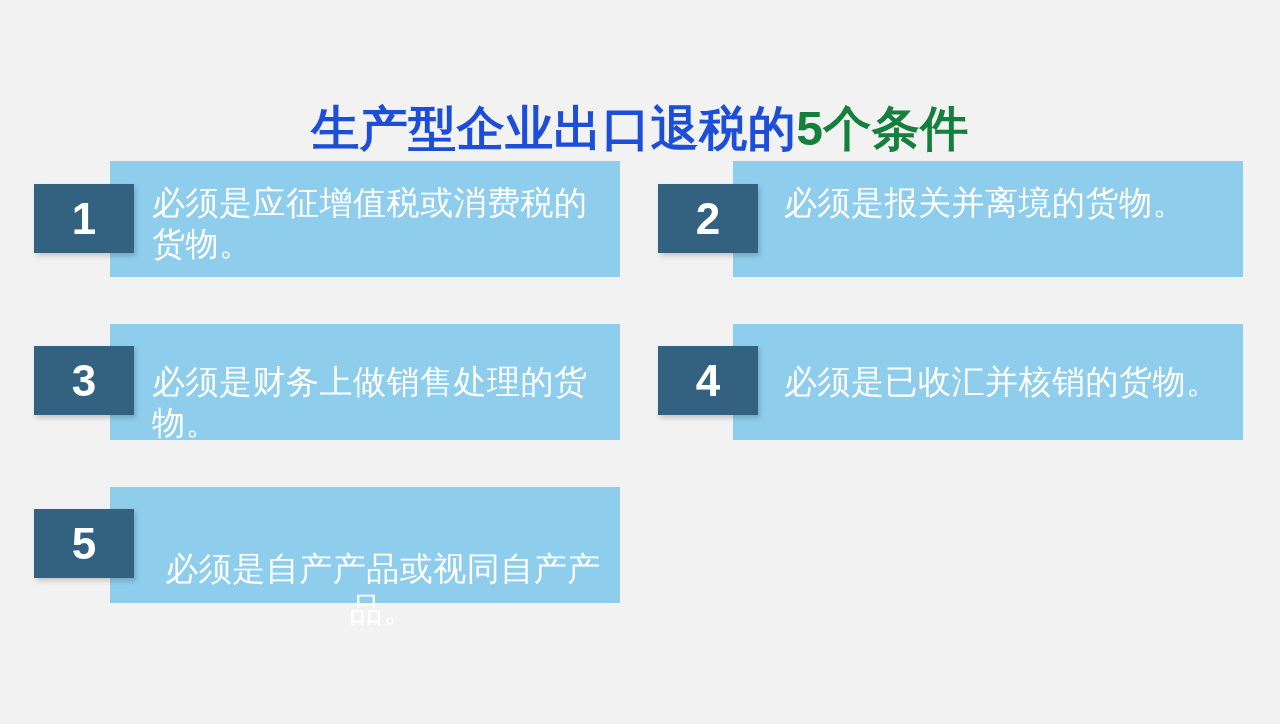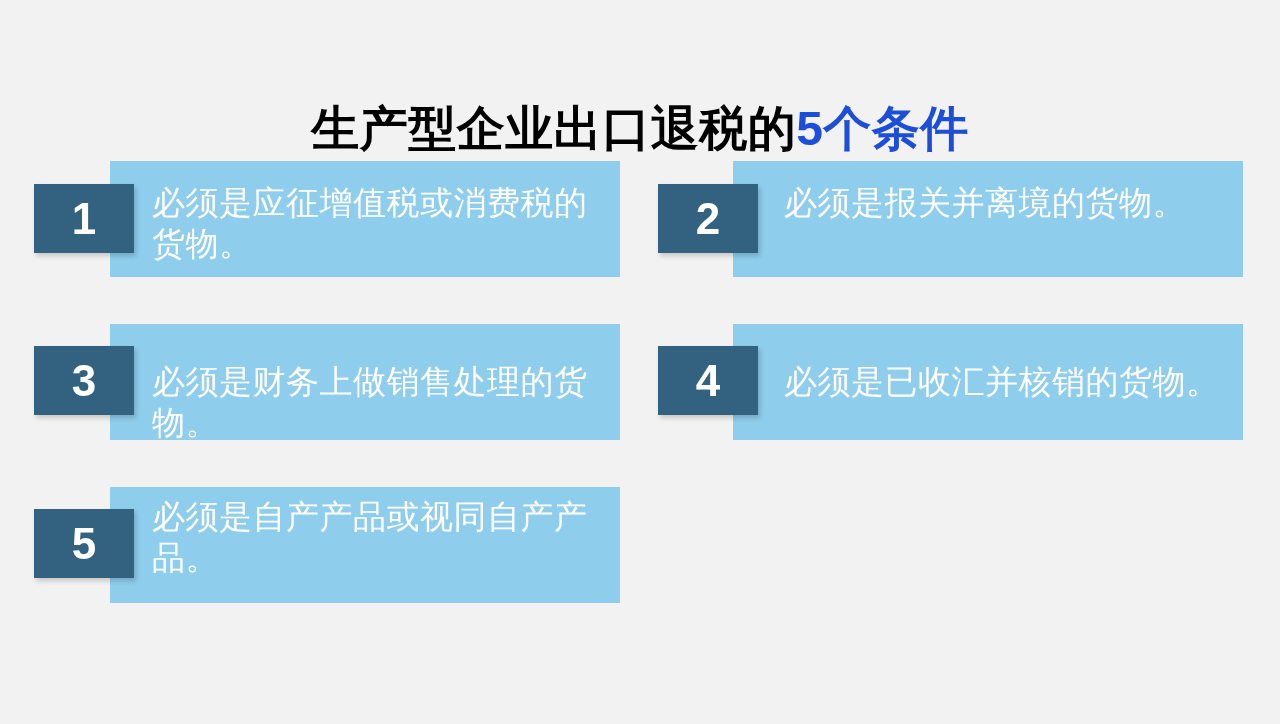--- a/index.html
+++ b/index.html
@@ -30,22 +30,22 @@
     left: 0;
     top: 66px;
     width: 1280px;
     text-align: center;
     font-size: 48px;
     font-weight: bold;
     letter-spacing: 0.5px;
     line-height: 62px;
     white-space: nowrap;
   }
-  #title .t-main  { color: #000000; font-family: Liberation Serif, serif; }
-  #title .t-accent{ color: #1d4ed8; }
+  #title .t-main  { color: #1d4ed8; font-family: Liberation Serif, serif; }
+  #title .t-accent{ color: #15803d; }
 
   
   .item {
     position: absolute;
   }
 
   
   .bar {
     position: absolute;
     background: #8ECDEC;
@@ -88,21 +88,21 @@
   .row1 .itext { top: 182px; }
 
   
   .row2 .bar   { top: 324px; height: 116px; }
   .row2 .badge { top: 346px; height: 69px; }
   .row2 .itext { top: 361px; }
 
   
   .row3 .bar   { top: 487px; height: 116px; }
   .row3 .badge { top: 509px; height: 69px; }
-  .row3 .itext { top: 496px; }
+  .row3 .itext { top: 548px; text-align: center; }
 </style>
 </head>
 <body>
 
 <div id="slide">
 
   <h1 id="title">
     <span class="t-main">生产型企业出口退税的</span><span class="t-accent">5个条件</span>
   </h1>
 

